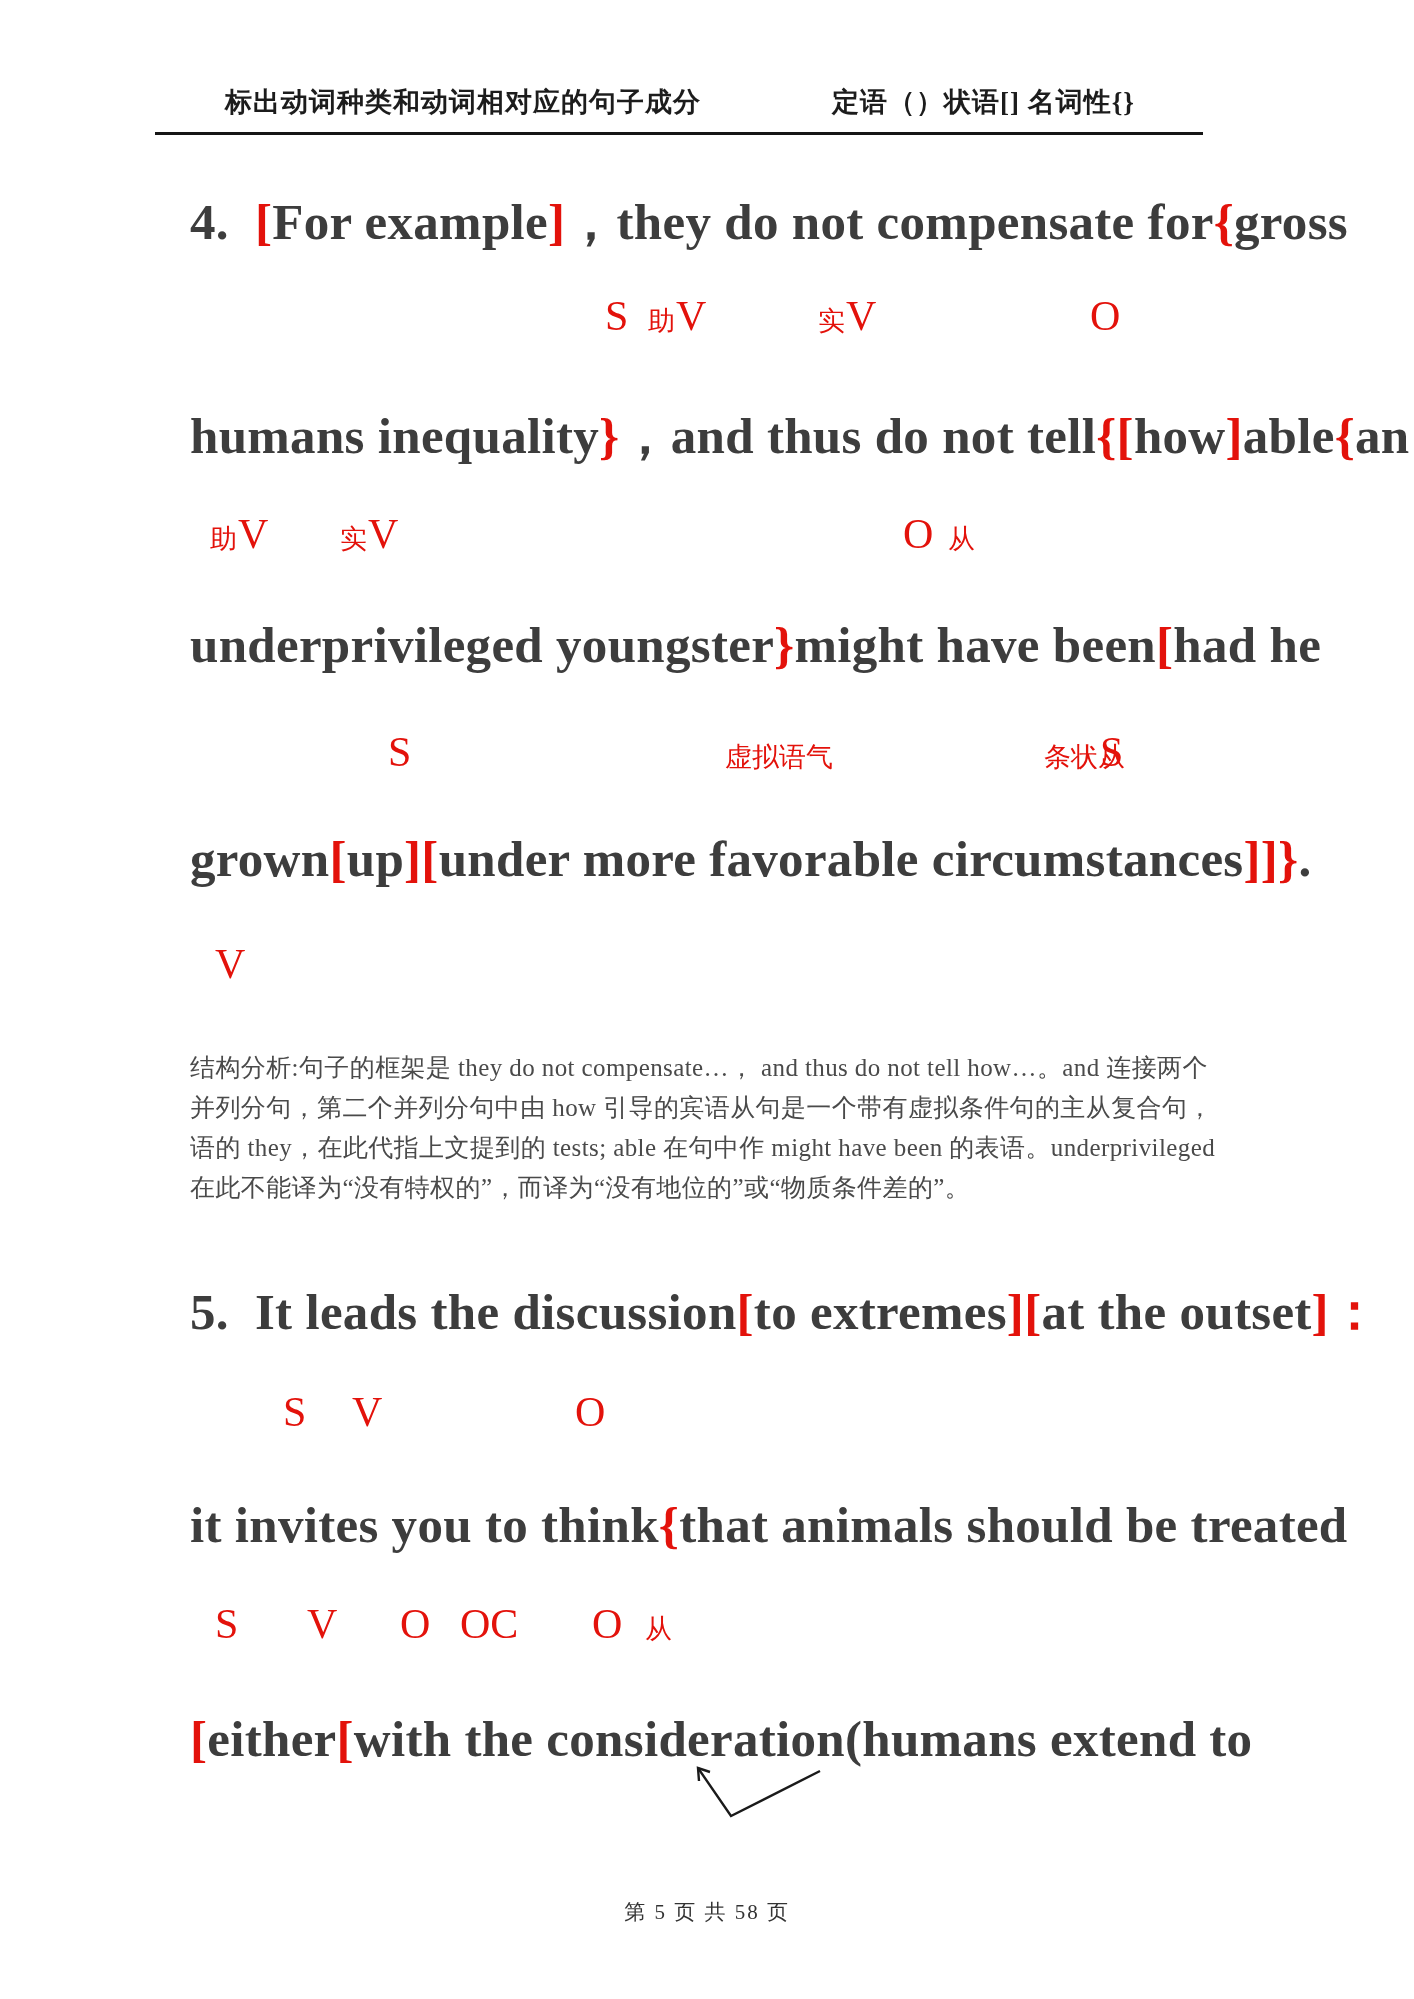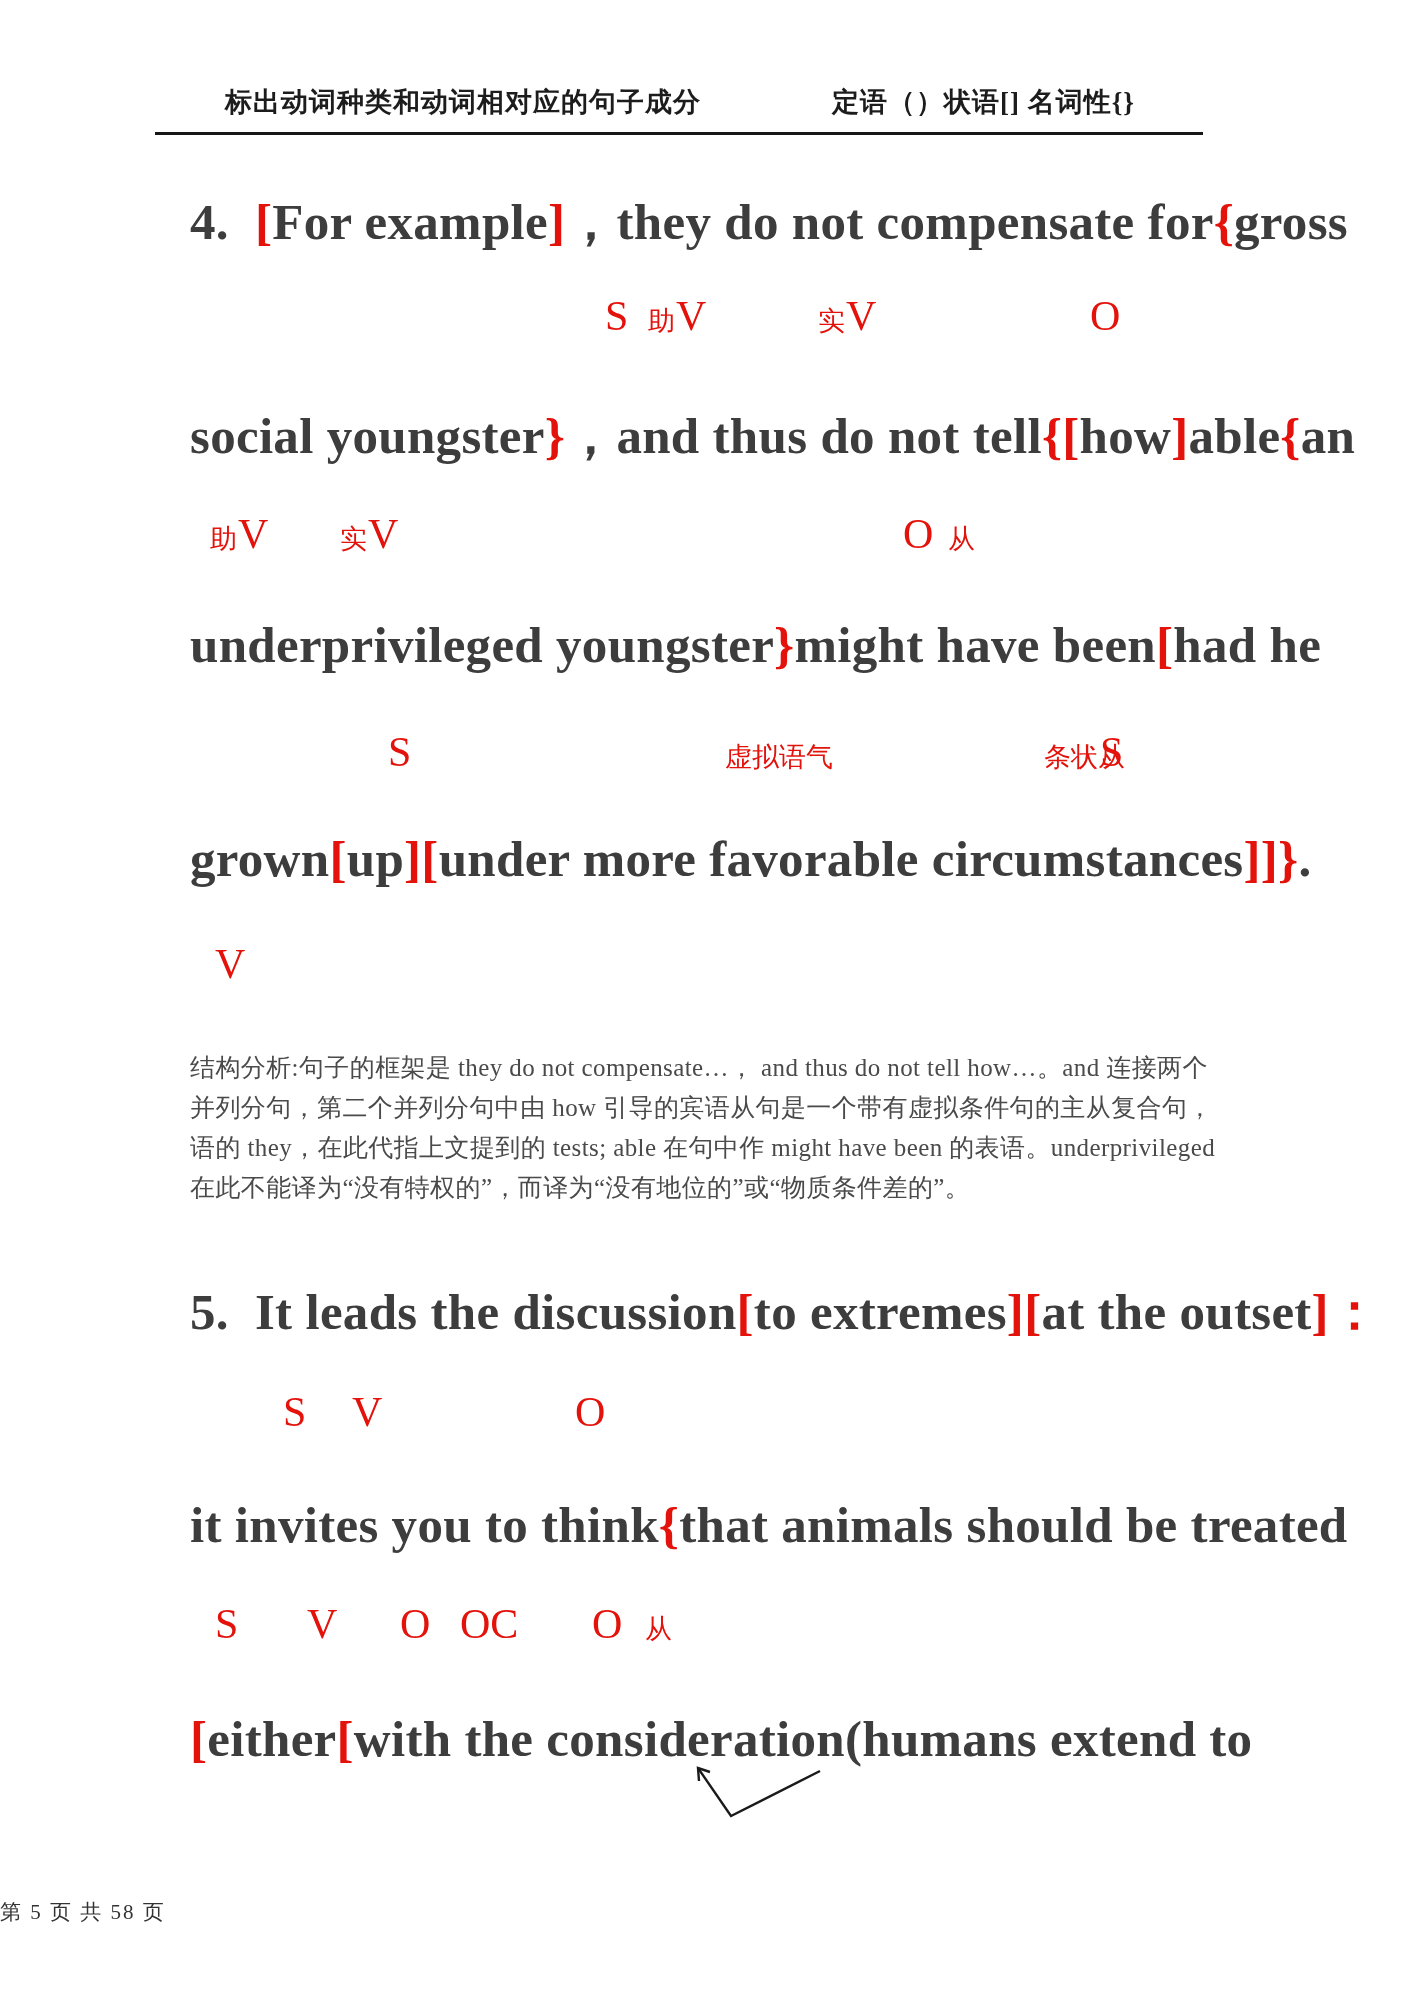--- a/index.html
+++ b/index.html
@@ -38,21 +38,21 @@
   .redline .tok.cn{top:13px;font-size:27px;line-height:32px;font-weight:400;}
   .para{
     position:absolute;left:190px;top:1040px;width:1048px;
     font-size:25px;line-height:40px;letter-spacing:0.4px;
     color:var(--para,#4a4a4a);
     margin-top:8px;
   }
   .para .pline{white-space:pre-wrap;}
   .footer{
     position:absolute;left:0;top:1898px;width:1414px;
-    text-align:left;font-size:21px;color:#333333;
+    text-align:center;font-size:21px;color:#333333;
     letter-spacing:2px;
   }
   .arrow{position:absolute;left:678px;top:1758px;}
 </style>
 </head>
 <body>
 
 <div class="page">
 
   <div class="hdr hdr-left">标出动词种类和动词相对应的句子成分</div>
@@ -62,21 +62,21 @@
   <div class="bigline" style="top:188px"><span class="ink">4.  </span><span class="red">[</span><span class="ink">For example</span><span class="red">]</span><span class="ink">，they do not compensate for</span><span class="red">{</span><span class="ink">gross</span></div>
   <div class="redline" style="top:292px">
       <span class="tok en" style="left: 605px;">S</span>
       <span class="tok cn" style="left: 648px;">助</span>
       <span class="tok en" style="left: 676px;">V</span>
       <span class="tok cn" style="left: 818px;">实</span>
       <span class="tok en" style="left: 846px;">V</span>
       <span class="tok en" style="left: 1090px;">O</span>
     </div>
 
-  <div class="bigline" style="top:402px"><span class="ink">social youngster</span><span class="red">}</span><span class="ink">，and thus do not tell</span><span class="red">{</span><span class="red">[</span><span class="ink">how</span><span class="red">]</span><span class="ink">able</span><span class="red">{</span><span class="ink">an</span></div>
+  <div class="bigline" style="top:402px"><span class="ink">humans inequality</span><span class="red">}</span><span class="ink">，and thus do not tell</span><span class="red">{</span><span class="red">[</span><span class="ink">how</span><span class="red">]</span><span class="ink">able</span><span class="red">{</span><span class="ink">an</span></div>
   <div class="redline" style="top:510px">
       <span class="tok cn" style="left: 210px;">助</span>
       <span class="tok en" style="left: 238px;">V</span>
       <span class="tok cn" style="left: 340px;">实</span>
       <span class="tok en" style="left: 368px;">V</span>
       <span class="tok en" style="left: 903px;">O</span>
       <span class="tok cn" style="left: 948px;">从</span>
     </div>
 
   <div class="bigline" style="top:616px"><span class="ink">underprivileged youngster</span><span class="red">}</span><span class="ink">might have been</span><span class="red">[</span><span class="ink">had he</span></div>

